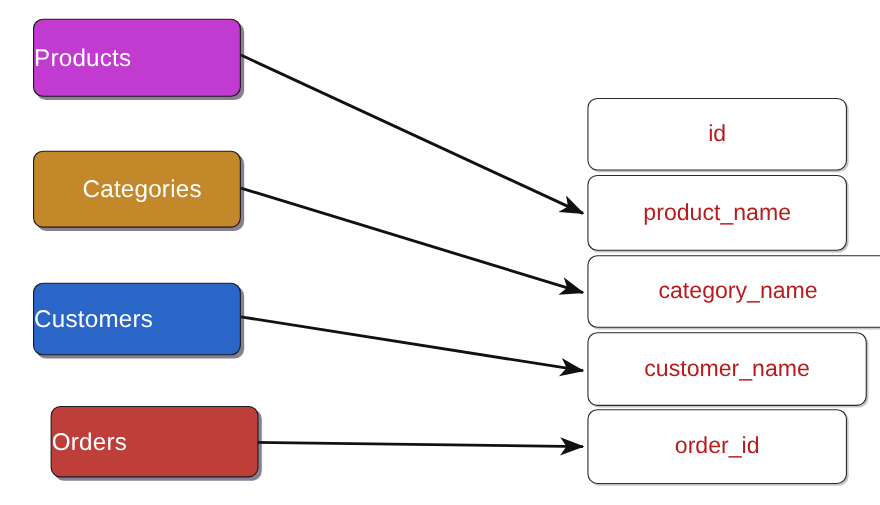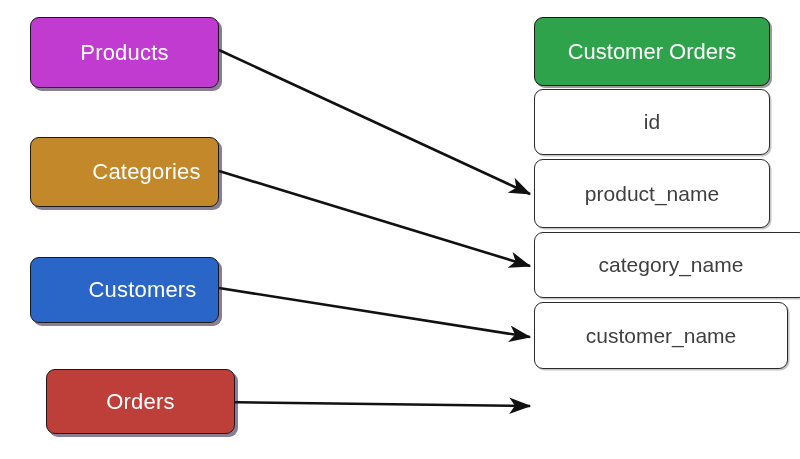--- a/index.html
+++ b/index.html
@@ -17,21 +17,20 @@
   }
   .src-box {
     position: absolute;
     box-sizing: border-box;
     border: 1.6px solid #1a1a1a;
     border-radius: 9px;
     color: #ffffff;
     font-size: 22px;
     display: flex;
     align-items: center;
-    justify-content: center;
     text-align: center;
     box-shadow: 3px 3px 0 rgba(40,20,60,0.55);
     letter-spacing: 0.2px;
   }
   .tbl-header {
     position: absolute;
     box-sizing: border-box;
     border: 1.6px solid #1a1a1a;
     border-radius: 9px;
     color: #ffffff;
@@ -41,21 +40,21 @@
     justify-content: center;
     text-align: center;
     box-shadow: 2px 2px 0 rgba(30,30,30,0.45);
   }
   .tbl-row {
     position: absolute;
     box-sizing: border-box;
     background: #ffffff;
     border: 1.4px solid #2b2b2b;
     border-radius: 9px;
-    color: #404040;
+    color: #b91c1c;
     font-size: 21px;
     display: flex;
     align-items: center;
     justify-content: center;
     text-align: center;
     box-shadow: 1.5px 1.5px 0 rgba(150,150,150,0.55);
   }
   #arrows {
     position: absolute;
     left: 0;
@@ -83,37 +82,37 @@
         <line x1="219" y1="402" x2="530" y2="406" stroke="#111111" stroke-width="2.6" marker-end="url(#arrowhead)"></line>
       </g>
   </svg>
 
   <div class="src-box" style="left: 30px; top: 17px; width: 189px; height: 71px; background: rgb(193, 59, 208);">
     <span>Products</span>
   </div>
   <div class="src-box" style="left: 30px; top: 137px; width: 189px; height: 70px; background: rgb(195, 136, 42); padding-left: 44px;">
     <span>Categories</span>
   </div>
-  <div class="src-box" style="left: 30px; top: 257px; width: 189px; height: 66px; background: rgb(42, 102, 200); padding-left: 36px;">
+  <div class="src-box" style="left: 30px; top: 257px; width: 189px; height: 66px; background: rgb(42, 102, 200);">
     <span>Customers</span>
   </div>
   <div class="src-box" style="left: 30px; top: 369px; width: 189px; height: 65px; background: rgb(190, 63, 57); margin-left: 16px;">
     <span>Orders</span>
   </div>
 
-  <div class="tbl-header" style="left: 534px; top: 17px; width: 236px; height: 69px; background: rgb(47, 163, 76); color: rgb(255, 255, 255);">
-    <span>Customer Orders</span>
-  </div>
 
   <div class="tbl-row" style="left: 534px; top: 89px; width: 236px; height: 66px;">
     <span>id</span>
   </div>
   <div class="tbl-row" style="left: 534px; top: 159px; width: 236px; height: 69px;">
     <span>product_name</span>
   </div>
   <div class="tbl-row" style="left: 534px; top: 232px; width: 274px; height: 66px;">
     <span>category_name</span>
   </div>
   <div class="tbl-row" style="left: 534px; top: 302px; width: 254px; height: 67px;">
     <span>customer_name</span>
   </div>
+  <div class="tbl-row" style="left: 534px; top: 372px; width: 236px; height: 68px;">
+    <span>order_id</span>
+  </div>
 
 </div>
 
 </body></html>

